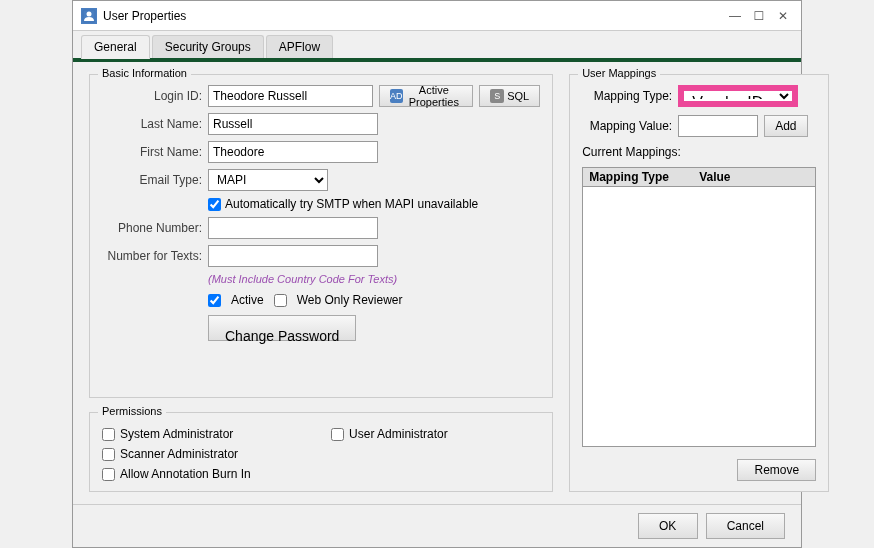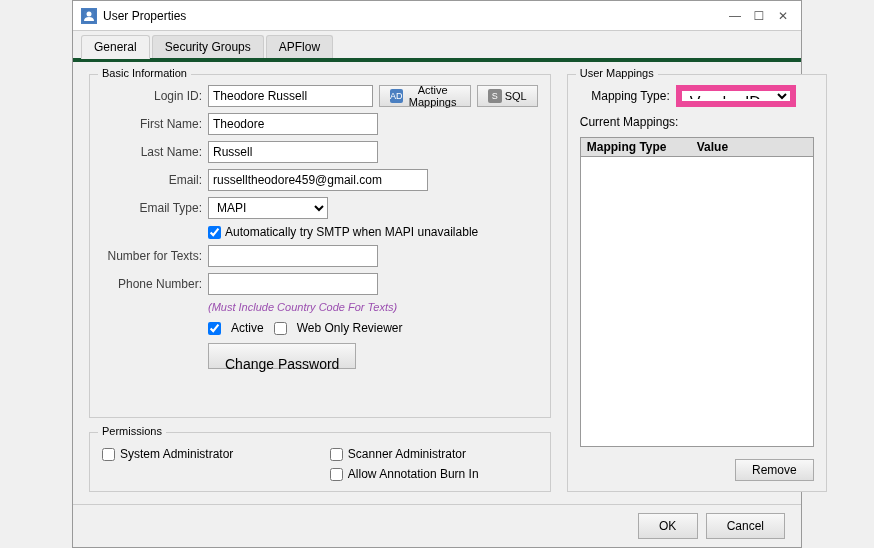--- a/index.html
+++ b/index.html
@@ -374,71 +374,67 @@
         <div class="section left-section">
           <span class="section-title">Basic Information</span>
 
           
           <div class="form-row">
             <span class="form-label">Login ID:</span>
             <div class="login-row">
               <input class="form-input login-input" type="text" value="Theodore Russell" style="">
               <button class="btn btn-ad">
                 <span style="display:inline-block;width:14px;height:14px;background:#4a7fc1;border-radius:2px;font-size:9px;color:white;text-align:center;line-height:14px;">AD</span>
-                <span>Active Mappings</span>
+                <span>Active Properties</span>
               </button>
               <button class="btn btn-sql">
                 <span style="display:inline-block;width:14px;height:14px;background:#888;border-radius:2px;font-size:9px;color:white;text-align:center;line-height:14px;">S</span>
                 <span>SQL</span>
               </button>
             </div>
           </div>
 
           
           <div class="form-row">
+            <span class="form-label">Last Name:</span>
+            <input class="form-input input-medium" type="text" value="Russell" style="">
+          </div>
+
+          
+          <div class="form-row">
             <span class="form-label">First Name:</span>
             <input class="form-input input-medium" type="text" value="Theodore" style="">
           </div>
 
           
-          <div class="form-row">
-            <span class="form-label">Last Name:</span>
-            <input class="form-input input-medium" type="text" value="Russell" style="">
-          </div>
-
-          
-          <div class="form-row">
-            <span class="form-label">Email:</span>
-            <input class="form-input" style="width: 220px;" type="text" value="russelltheodore459@gmail.com">
-          </div>
 
           
           <div class="form-row">
             <span class="form-label">Email Type:</span>
             <select class="select-field">
               <option>MAPI</option>
               <option>SMTP</option>
             </select>
           </div>
 
           
           <div class="checkbox-row">
             <input type="checkbox" id="smtp-cb" checked="" style="">
             <label for="smtp-cb">Automatically try SMTP when MAPI unavailable</label>
           </div>
 
           
           <div class="form-row">
+            <span class="form-label">Phone Number:</span>
+            <input class="form-input input-medium" type="text" value="" style="">
+          </div>
+
+          
+          <div class="form-row">
             <span class="form-label">Number for Texts:</span>
-            <input class="form-input input-medium" type="text" value="" style="">
-          </div>
-
-          
-          <div class="form-row">
-            <span class="form-label">Phone Number:</span>
             <input class="form-input input-medium" type="text" value="" style="">
           </div>
 
           
           <div class="country-note">(Must Include Country Code For Texts)</div>
 
           
           <div class="active-row">
             <input type="checkbox" id="active-cb" checked="" style="">
             <label for="active-cb">Active</label>
@@ -449,20 +445,24 @@
           
           <button class="change-pwd-btn">Change Password</button>
         </div>
 
         <div class="permissions-section">
           <span class="section-title">Permissions</span>
           <div class="perm-grid">
             <div class="perm-item">
               <input type="checkbox" id="perm1" style="">
               <label for="perm1">System Administrator</label>
+            </div>
+            <div class="perm-item">
+              <input type="checkbox" id="perm2" style="">
+              <label for="perm2">User Administrator</label>
             </div>
             <div class="perm-item">
               <input type="checkbox" id="perm3" style="">
               <label for="perm3">Scanner Administrator</label>
             </div>
             <div class="perm-item">
             </div>
             <div class="perm-item">
               <input type="checkbox" id="perm4" style="">
               <label for="perm4">Allow Annotation Burn In</label>
@@ -477,20 +477,25 @@
 
         <div class="mapping-row">
           <span class="mapping-label">Mapping Type:</span>
           <select class="mapping-select">
             <option>Vendor ID</option>
             <option>Customer ID</option>
             <option>Employee ID</option>
           </select>
         </div>
 
+        <div class="mapping-row">
+          <span class="mapping-label">Mapping Value:</span>
+          <input class="mapping-input" type="text" value="" style="">
+          <button class="add-btn">Add</button>
+        </div>
 
         <div style="font-size:12px;margin-bottom:4px;">Current Mappings:</div>
 
         <div class="mappings-table" style="flex:1;">
           <div class="mappings-table-header">
             <span>Mapping Type</span>
             <span>Value</span>
           </div>
           <div class="mappings-table-body">
           </div>

